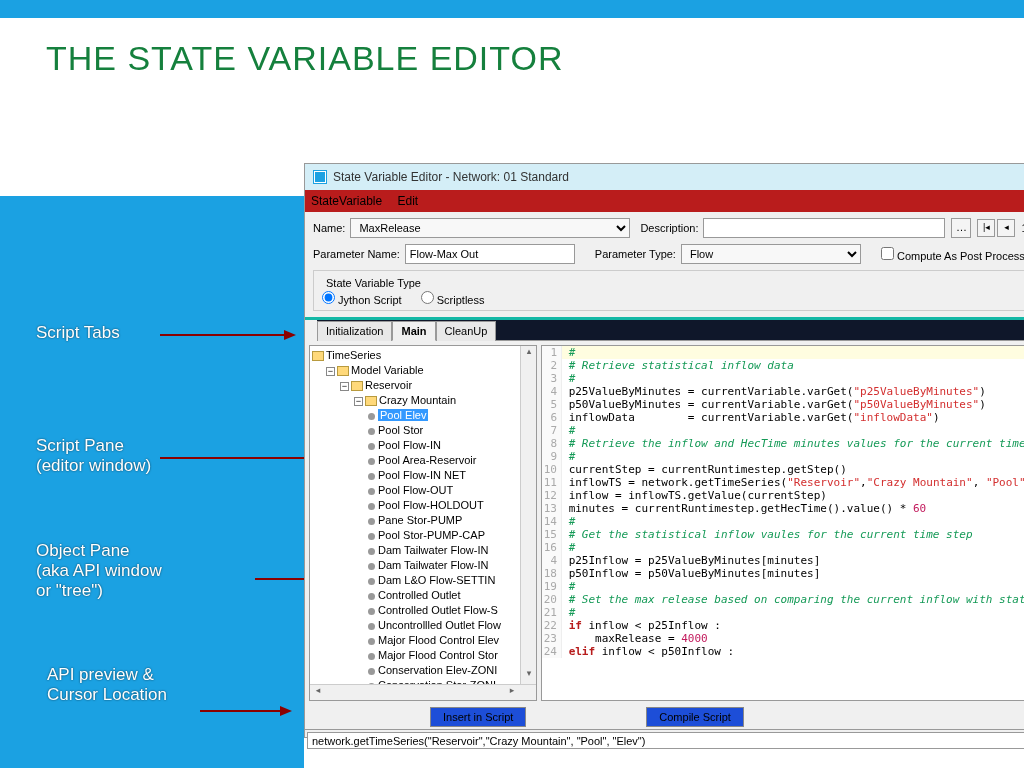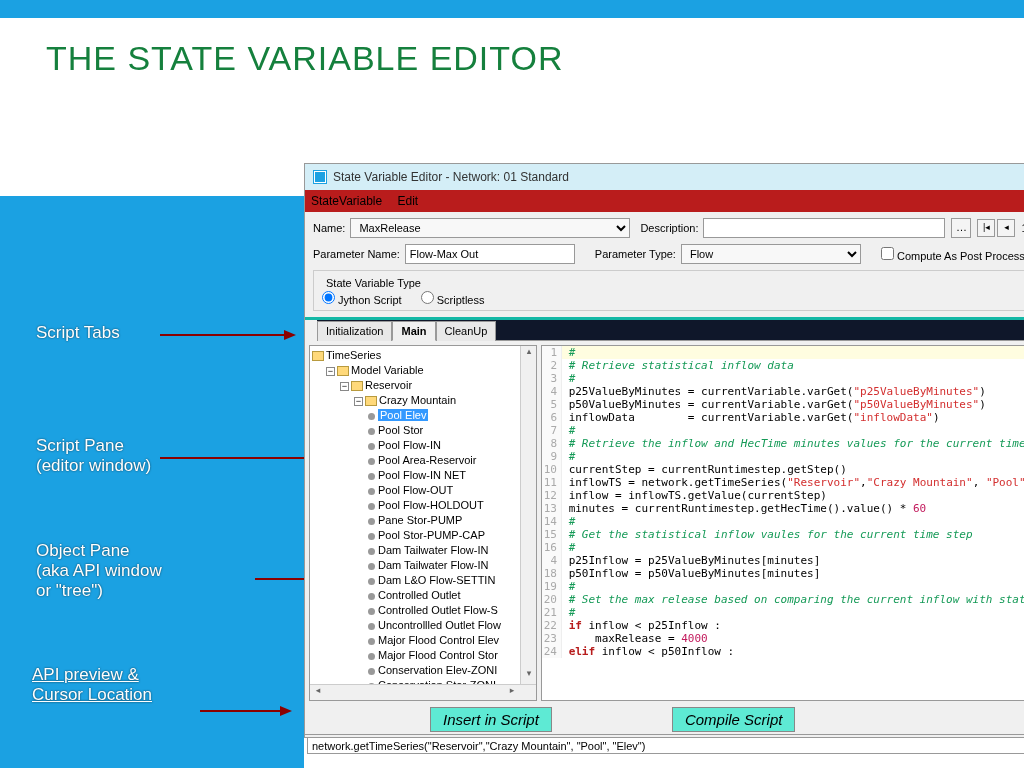--- a/index.html
+++ b/index.html
@@ -50,21 +50,21 @@
 .editor-panel { flex: 1; border: 1px solid #999; margin: 4px 4px 4px 0; overflow: auto; background: white; font-family: Consolas, monospace; font-size: 11px; }
 .gutter { display: inline-block; width: 20px; text-align: right; color: #aaa; background: #fafafa; border-right: 1px solid #eee; padding-right: 4px; }
 .line1bg { background: #fffde0; }
 .code-line { white-space: pre; }
 .cm-comment { color: #159a57; font-style: italic; }
 .cm-str { color: #d32f2f; }
 .cm-num { color: #c2185b; }
 .cm-kw { color: #b71c1c; font-weight: bold; }
 
 .btn-row { display: flex; gap: 120px; padding: 2px 10px; }
-.btn { border: 1px solid #888; background: #5eead4; padding: 3px 12px; font-size: 15px; cursor: pointer; font-style: italic; }
+.btn { border: 1px solid #888; background: #1d4ed8; padding: 3px 12px; font-size: 11px; cursor: pointer; }
 
 .statusbar { border-top: 1px solid #999; height: 22px; display: flex; align-items: stretch; font-size: 11px; }
 .api-preview { flex: 1; border: 1px solid #999; margin: 2px; background: white; line-height: 16px; padding: 0 4px; }
 .cursor-loc { width: 70px; border: 1px solid #999; margin: 2px; background: white; text-align: center; line-height: 16px; padding-left: 30px; }
 
 .arrow { position: absolute; height: 0; border-top: 2px solid #8b0000; }
 .arrowhead { position: absolute; width: 0; height: 0; border-left: 12px solid #8b0000; border-top: 5px solid transparent; border-bottom: 5px solid transparent; }
 .scrollbar-v { position: absolute; right: 0; top: 0; bottom: 16px; width: 16px; background: #f0f0f0; border-left: 1px solid #ccc; }
 .scrollbar-v::before { content: "▴"; position: absolute; top: 0; left: 0; width: 16px; height: 16px; text-align: center; font-size: 9px; color: #666; }
 .scrollbar-v::after { content: "▾"; position: absolute; bottom: 0; left: 0; width: 16px; height: 16px; text-align: center; font-size: 9px; color: #666; }
@@ -83,21 +83,21 @@
   <div class="annotation" style="top:127px; left:36px;">Script Tabs</div>
   <div class="annotation" style="top:240px; left:36px;">
     <div>Script Pane</div>
     <div>(editor window)</div>
   </div>
   <div class="annotation" style="top:345px; left:36px;">
     <div>Object Pane</div>
     <div>(aka API window</div>
     <div>or "tree")</div>
   </div>
-  <div class="annotation" style="top:469px; left:32px;text-decoration:underline;">
+  <div class="annotation" style="top:469px; left:47px;">
     <div>API preview &amp;</div>
     <div>Cursor Location</div>
   </div>
 </div>
 
 <div class="arrow" style="left:160px; top:334px; width:124px;"></div>
 <div class="arrowhead" style="left:284px; top:330px;"></div>
 <div class="arrow" style="left:160px; top:457px; width:376px;"></div>
 <div class="arrowhead" style="left:536px; top:453px;"></div>
 <div class="arrow" style="left:255px; top:578px; width:100px;"></div>

